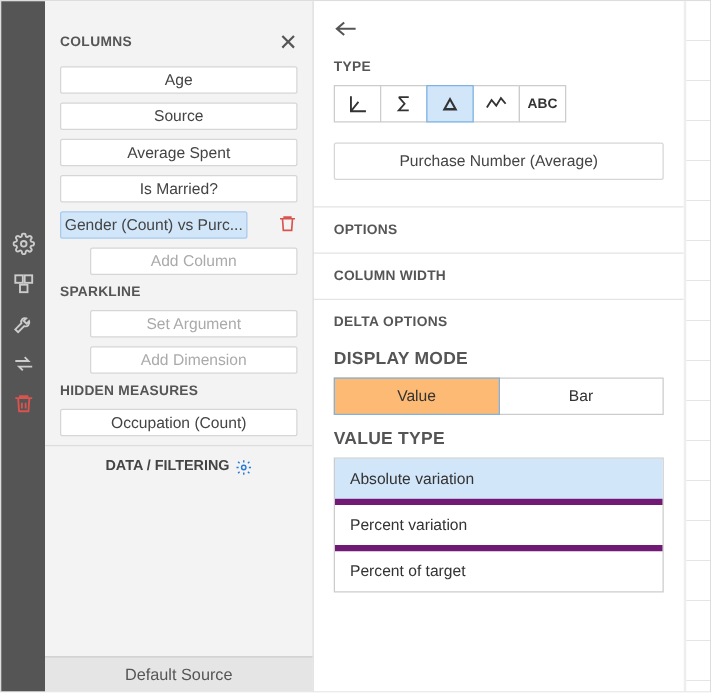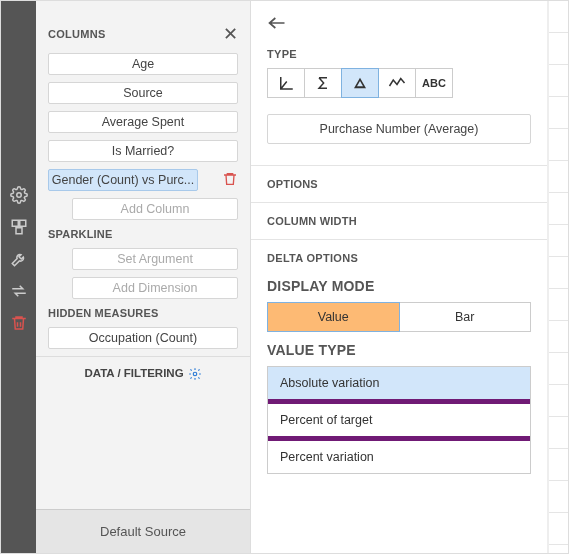--- a/index.html
+++ b/index.html
@@ -17,21 +17,21 @@
   .close-x { font-size: 18px; color: #555; cursor: pointer; line-height: 1; }
   .chip { height: 22px; background: #fff; border: 1px solid #d6d6d6; border-radius: 2px; display: flex; align-items: center; justify-content: center; font-size: 12.5px; color: #444; margin-bottom: 7px; cursor: pointer; }
   .chip.placeholder { color: #aaa; margin-left: 24px; }
   .chip.selected { background: #d2e6fa; border-color: #a8c9ea; }
   .chip-row { display: flex; align-items: center; gap: 24px; margin-bottom: 7px; }
   .chip-row .chip { flex: 1; margin-bottom: 0; }
   .trash-sm { width: 16px; cursor: pointer; }
   .section-label { font-size: 11px; font-weight: 600; color: #555; letter-spacing: .2px; margin: 8px 0 8px 0; }
   .data-filtering { text-align: center; padding: 10px 0; font-size: 11.5px; font-weight: 600; color: #444; display:flex; align-items:flex-start; justify-content:center; gap:4px; border-top:1px solid #ddd; margin: 6px -12px 0 -12px; }
   .gear-blue svg { width:14px; height:14px; }
-  .default-source { height: 44px; background: #e5e5e5; border-top: 1px solid #ccc; display: flex; align-items: center; justify-content: center; font-size: 13px; color: #555; }
+  .default-source { height: 28px; background: #e5e5e5; border-top: 1px solid #ccc; display: flex; align-items: center; justify-content: center; font-size: 13px; color: #555; }
   
   .right-panel { flex: 1; background: #fff; overflow: hidden; display: flex; flex-direction: column; border-right: 1px solid #eee; }
   .rp-back { padding: 14px 16px 4px 16px; }
   .rp-back svg { width: 20px; height: 16px; cursor: pointer; }
   .rp-section-title { font-size: 11px; font-weight: 600; color: #555; letter-spacing: .3px; padding: 10px 16px 8px 16px; }
   .type-toggle { display: flex; gap: 0; padding: 0 16px 16px 16px; }
   .type-btn { width: 38px; height: 30px; border: 1px solid #ccc; background: #fff; display: flex; align-items: center; justify-content: center; cursor: pointer; margin-left: -1px; position: relative; }
   .type-btn:first-child { margin-left: 0; }
   .type-btn.active { background: #d2e6fa; border-color: #7fb2e0; z-index: 2; }
   .type-btn svg, .type-btn .abc { pointer-events: none; }
@@ -171,20 +171,20 @@
     <div class="delta-area">
       <div class="rp-section-title" style="padding:0 0 10px 0">DELTA OPTIONS</div>
       <div class="sub-label">DISPLAY MODE</div>
       <div class="seg">
         <div class="seg-btn active">Value</div>
         <div class="seg-btn">Bar</div>
       </div>
       <div class="sub-label">VALUE TYPE</div>
       <div class="listbox">
         <div class="list-item selected">Absolute variation</div>
+        <div class="list-item">Percent variation</div>
         <div class="list-item">Percent of target</div>
-        <div class="list-item">Percent variation</div>
       </div>
     </div>
   </div>
 
   <div class="grid-edge"></div>
 </div>
 
 </body></html>

